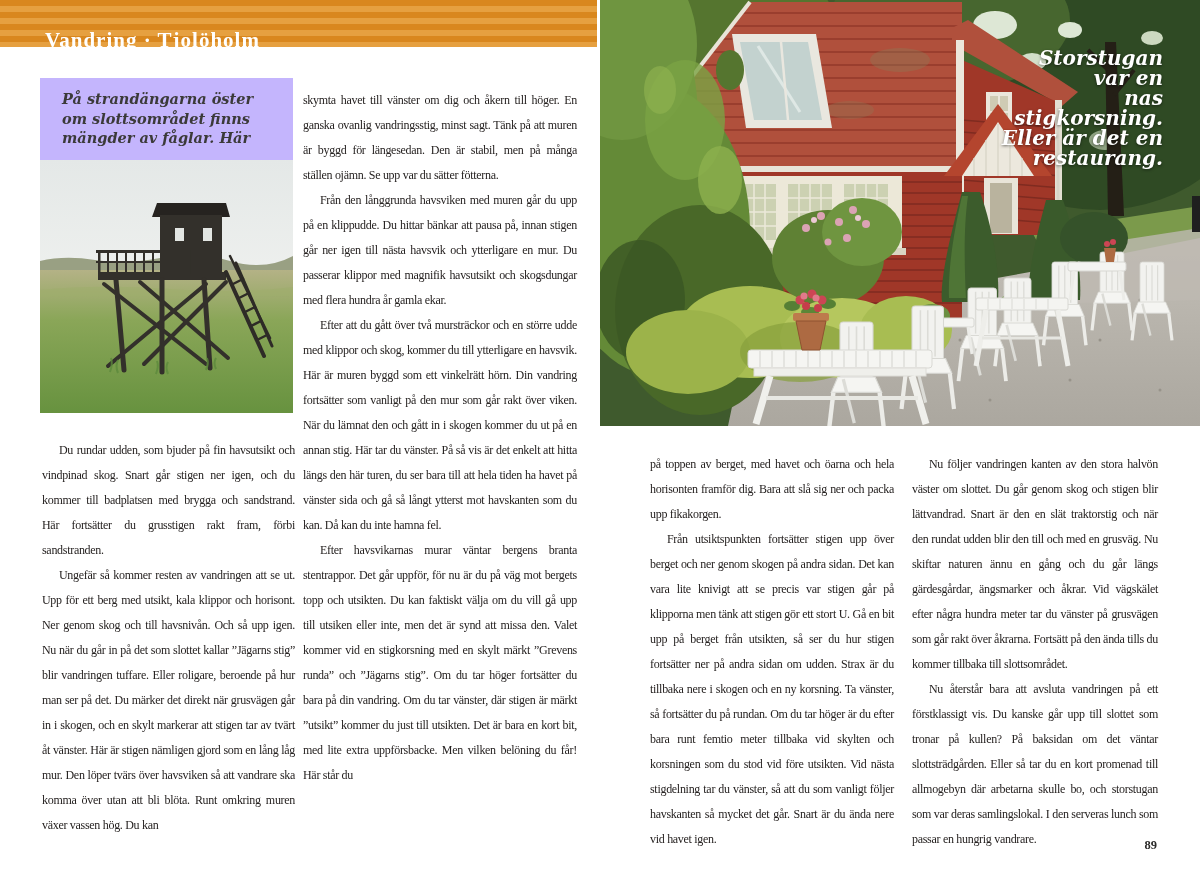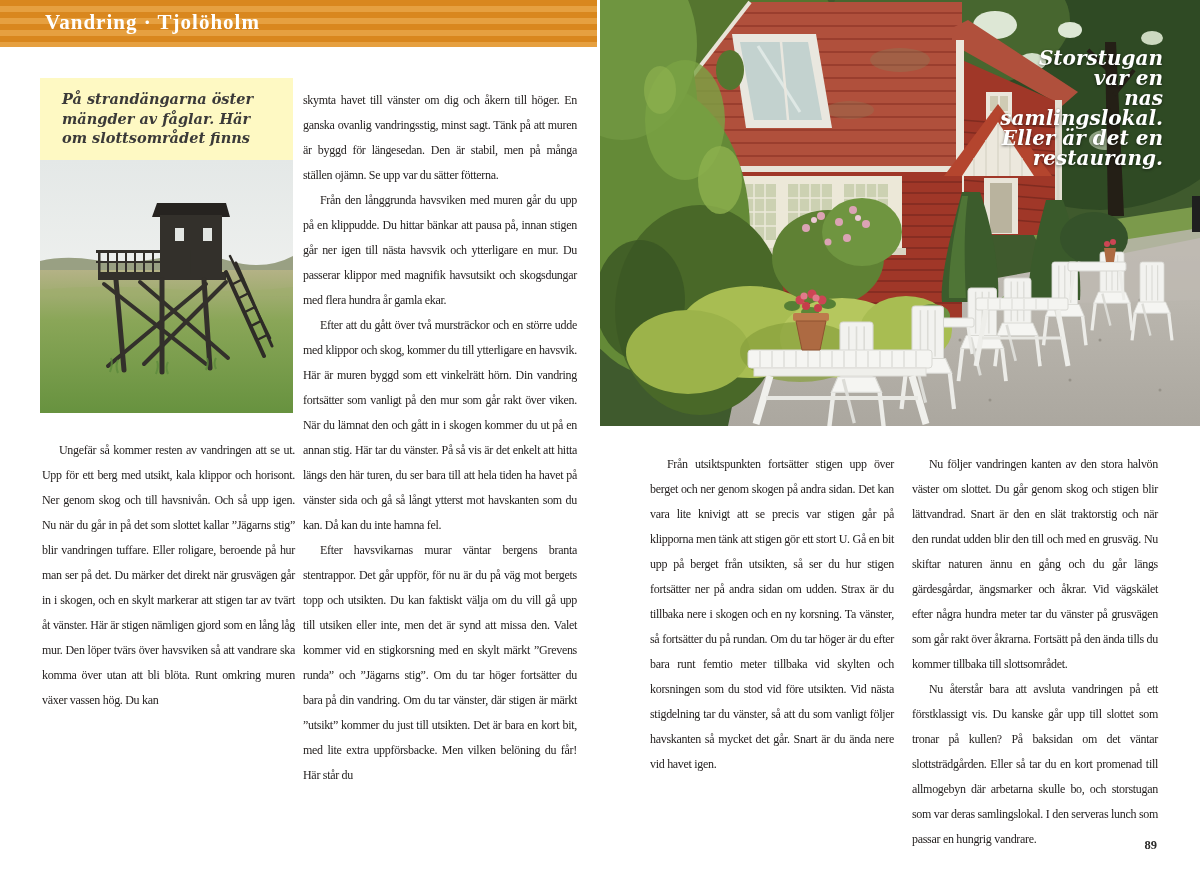--- a/index.html
+++ b/index.html
@@ -1,24 +1,24 @@
 <!DOCTYPE html>
 <html lang="sv"><head>
 <meta charset="utf-8">
 <style>
   html,body{margin:0;padding:0;background:#ffffff;}
   .spread{position:relative;width:1200px;height:880px;background:#ffffff;overflow:hidden;
           font-family:"Liberation Serif","DejaVu Serif",serif;color:#262221;}
   
   .banner{position:absolute;left:0;top:0;width:597px;height:47px;
           background:repeating-linear-gradient(180deg,#d9871e 0 6px,#e6a040 6px 12px);}
-  .banner-title{position:absolute;left:45px;top:10px;font-size:21px;font-weight:bold;
+  .banner-title{position:absolute;left:45px;top:28px;font-size:21px;font-weight:bold;
           color:#ffffff;letter-spacing:1px;}
   
-  .caption-box{position:absolute;left:40px;top:78px;width:253px;height:82px;background:#fef9c3;
+  .caption-box{position:absolute;left:40px;top:78px;width:253px;height:82px;background:#c4b5fd;
           padding:0;box-sizing:border-box;}
   .caption-box-inner{padding:11px 10px 0 22px;font-style:italic;font-weight:600;font-size:14.5px;
           line-height:19.5px;color:#3b3a39;font-family:"DejaVu Serif","Liberation Serif",serif;}
   
   .tower-photo{position:absolute;left:40px;top:160px;width:253px;height:253px;}
   .house-photo{position:absolute;left:600px;top:0;width:600px;height:426px;}
   .photo-caption{position:absolute;left:1000px;top:48px;width:163px;text-align:right;
           font-style:italic;font-weight:600;font-size:20px;line-height:20px;color:#ffffff;
           text-shadow:0 1px 3px rgba(0,0,0,0.55);
           font-family:"DejaVu Serif","Liberation Serif",serif;}
@@ -43,22 +43,22 @@
 
   <div>
 
     <div class="banner">
       <div class="banner-title">Vandring  ·  Tjolöholm</div>
     </div>
 
     <div class="caption-box">
       <div class="caption-box-inner">
         <div>På strandängarna öster</div>
+        <div>om slottsområdet finns</div>
         <div>mängder av fåglar. Här</div>
-        <div>om slottsområdet finns</div>
       </div>
     </div>
 
     <svg class="tower-photo" viewBox="0 0 253 253">
       <defs>
         <linearGradient id="sky" x1="0" y1="0" x2="0" y2="1">
           <stop offset="0" stop-color="#e4e8e7"></stop>
             <stop offset="1" stop-color="#eef0ee"></stop>
         </linearGradient>
         <linearGradient id="field" x1="0" y1="0" x2="0" y2="1">
@@ -114,20 +114,21 @@
           <line x1="211" y1="166" x2="221" y2="161" stroke-width="2.5"></line>
           <line x1="217" y1="180" x2="227" y2="175" stroke-width="2.5"></line>
         </g>
         <g stroke="#5d8a3c" stroke-width="2" opacity="0.8">
           <path d="M70,212 q3,-8 1,-14 M78,213 q-3,-7 0,-13 M116,214 q3,-8 1,-13 M128,214 q-3,-7 0,-12 M166,210 q3,-7 1,-12 M176,209 q-3,-6 0,-11" fill="none"></path>
         </g>
       </g>
     </svg>
 
     <div class="col col1">
+      <p class="indent">Du rundar udden, som bjuder på fin havsutsikt och vindpinad skog. Snart går stigen ner igen, och du kommer till badplatsen med brygga och sandstrand. Här fortsätter du grusstigen rakt fram, förbi sandstranden.</p>
       <p class="indent">Ungefär så kommer resten av vandringen att se ut. Upp för ett berg med utsikt, kala klippor och horisont. Ner genom skog och till havsnivån. Och så upp igen. Nu när du går in på det som slottet kallar ”Jägarns stig” blir vandringen tuffare. Eller roligare, beroende på hur man ser på det. Du märker det direkt när grusvägen går in i skogen, och en skylt markerar att stigen tar av tvärt åt vänster. Här är stigen nämligen gjord som en lång låg mur. Den löper tvärs över havsviken så att vandrare ska komma över utan att bli blöta. Runt omkring muren växer vassen hög. Du kan</p>
     </div>
 
     <div class="col col2">
       <p>skymta havet till vänster om dig och åkern till höger. En ganska ovanlig vandringsstig, minst sagt. Tänk på att muren är byggd för längesedan. Den är stabil, men på många ställen ojämn. Se upp var du sätter fötterna.</p>
       <p class="indent">Från den långgrunda havsviken med muren går du upp på en klippudde. Du hittar bänkar att pausa på, innan stigen går ner igen till nästa havsvik och ytterligare en mur. Du passerar klippor med magnifik havsutsikt och skogsdungar med flera hundra år gamla ekar.</p>
       <p class="indent">Efter att du gått över två mursträckor och en större udde med klippor och skog, kommer du till ytterligare en havsvik. Här är muren byggd som ett vinkelrätt hörn. Din vandring fortsätter som vanligt på den mur som går rakt över viken. När du lämnat den och gått in i skogen kommer du ut på en annan stig. Här tar du vänster. På så vis är det enkelt att hitta längs den här turen, du ser bara till att hela tiden ha havet på vänster sida och gå så långt ytterst mot havskanten som du kan. Då kan du inte hamna fel.</p>
       <p class="indent">Efter havsvikarnas murar väntar bergens branta stentrappor. Det går uppför, för nu är du på väg mot bergets topp och utsikten. Du kan faktiskt välja om du vill gå upp till utsiken eller inte, men det är synd att missa den. Valet kommer vid en stigkorsning med en skylt märkt ”Grevens runda” och ”Jägarns stig”. Om du tar höger fortsätter du bara på din vandring. Om du tar vänster, där stigen är märkt ”utsikt” kommer du just till utsikten. Det är bara en kort bit, med lite extra uppförsbacke. Men vilken belöning du får! Här står du</p>
     </div>
 
@@ -396,26 +397,27 @@
             <circle cx="216" cy="298" r="3.5" fill="#e2798a"></circle>
             <rect x="193" y="313" width="36" height="8" rx="2" fill="#bd7a4c"></rect>
             <polygon points="196,321 226,321 220,350 202,350" fill="#ad6a42" stroke="#8f5230" stroke-width="1"></polygon>
           </g>
         </g>
       </g>
     </svg>
 
     <div class="photo-caption">
       <div>Storstugan var en</div>
-      <div>nas samlingslokal.</div>
+      <div>nas stigkorsning.</div>
       <div>Eller är det en</div>
       <div>restaurang.</div>
     </div>
 
     <div class="col col3">
+      <p>på toppen av berget, med havet och öarna och hela horisonten framför dig. Bara att slå sig ner och packa upp fikakorgen.</p>
       <p class="indent">Från utsiktspunkten fortsätter stigen upp över berget och ner genom skogen på andra sidan. Det kan vara lite knivigt att se precis var stigen går på klipporna men tänk att stigen gör ett stort U. Gå en bit upp på berget från utsikten, så ser du hur stigen fortsätter ner på andra sidan om udden. Strax är du tillbaka nere i skogen och en ny korsning. Ta vänster, så fortsätter du på rundan. Om du tar höger är du efter bara runt femtio meter tillbaka vid skylten och korsningen som du stod vid före utsikten. Vid nästa stigdelning tar du vänster, så att du som vanligt följer havskanten så mycket det går. Snart är du ända nere vid havet igen.</p>
     </div>
 
     <div class="col col4">
       <p class="indent">Nu följer vandringen kanten av den stora halvön väster om slottet. Du går genom skog och stigen blir lättvandrad. Snart är den en slät traktorstig och när den rundat udden blir den till och med en grusväg. Nu skiftar naturen ännu en gång och du går längs gärdesgårdar, ängsmarker och åkrar. Vid vägskälet efter några hundra meter tar du vänster på grusvägen som går rakt över åkrarna. Fortsätt på den ända tills du kommer tillbaka till slottsområdet.</p>
       <p class="indent">Nu återstår bara att avsluta vandringen på ett förstklassigt vis. Du kanske går upp till slottet som tronar på kullen? På baksidan om det väntar slottsträdgården. Eller så tar du en kort promenad till allmogebyn där arbetarna skulle bo, och storstugan som var deras samlingslokal. I den serveras lunch som passar en hungrig vandrare.</p>
     </div>
 
     <div class="pageno pageno-right">89</div>
   </div>

